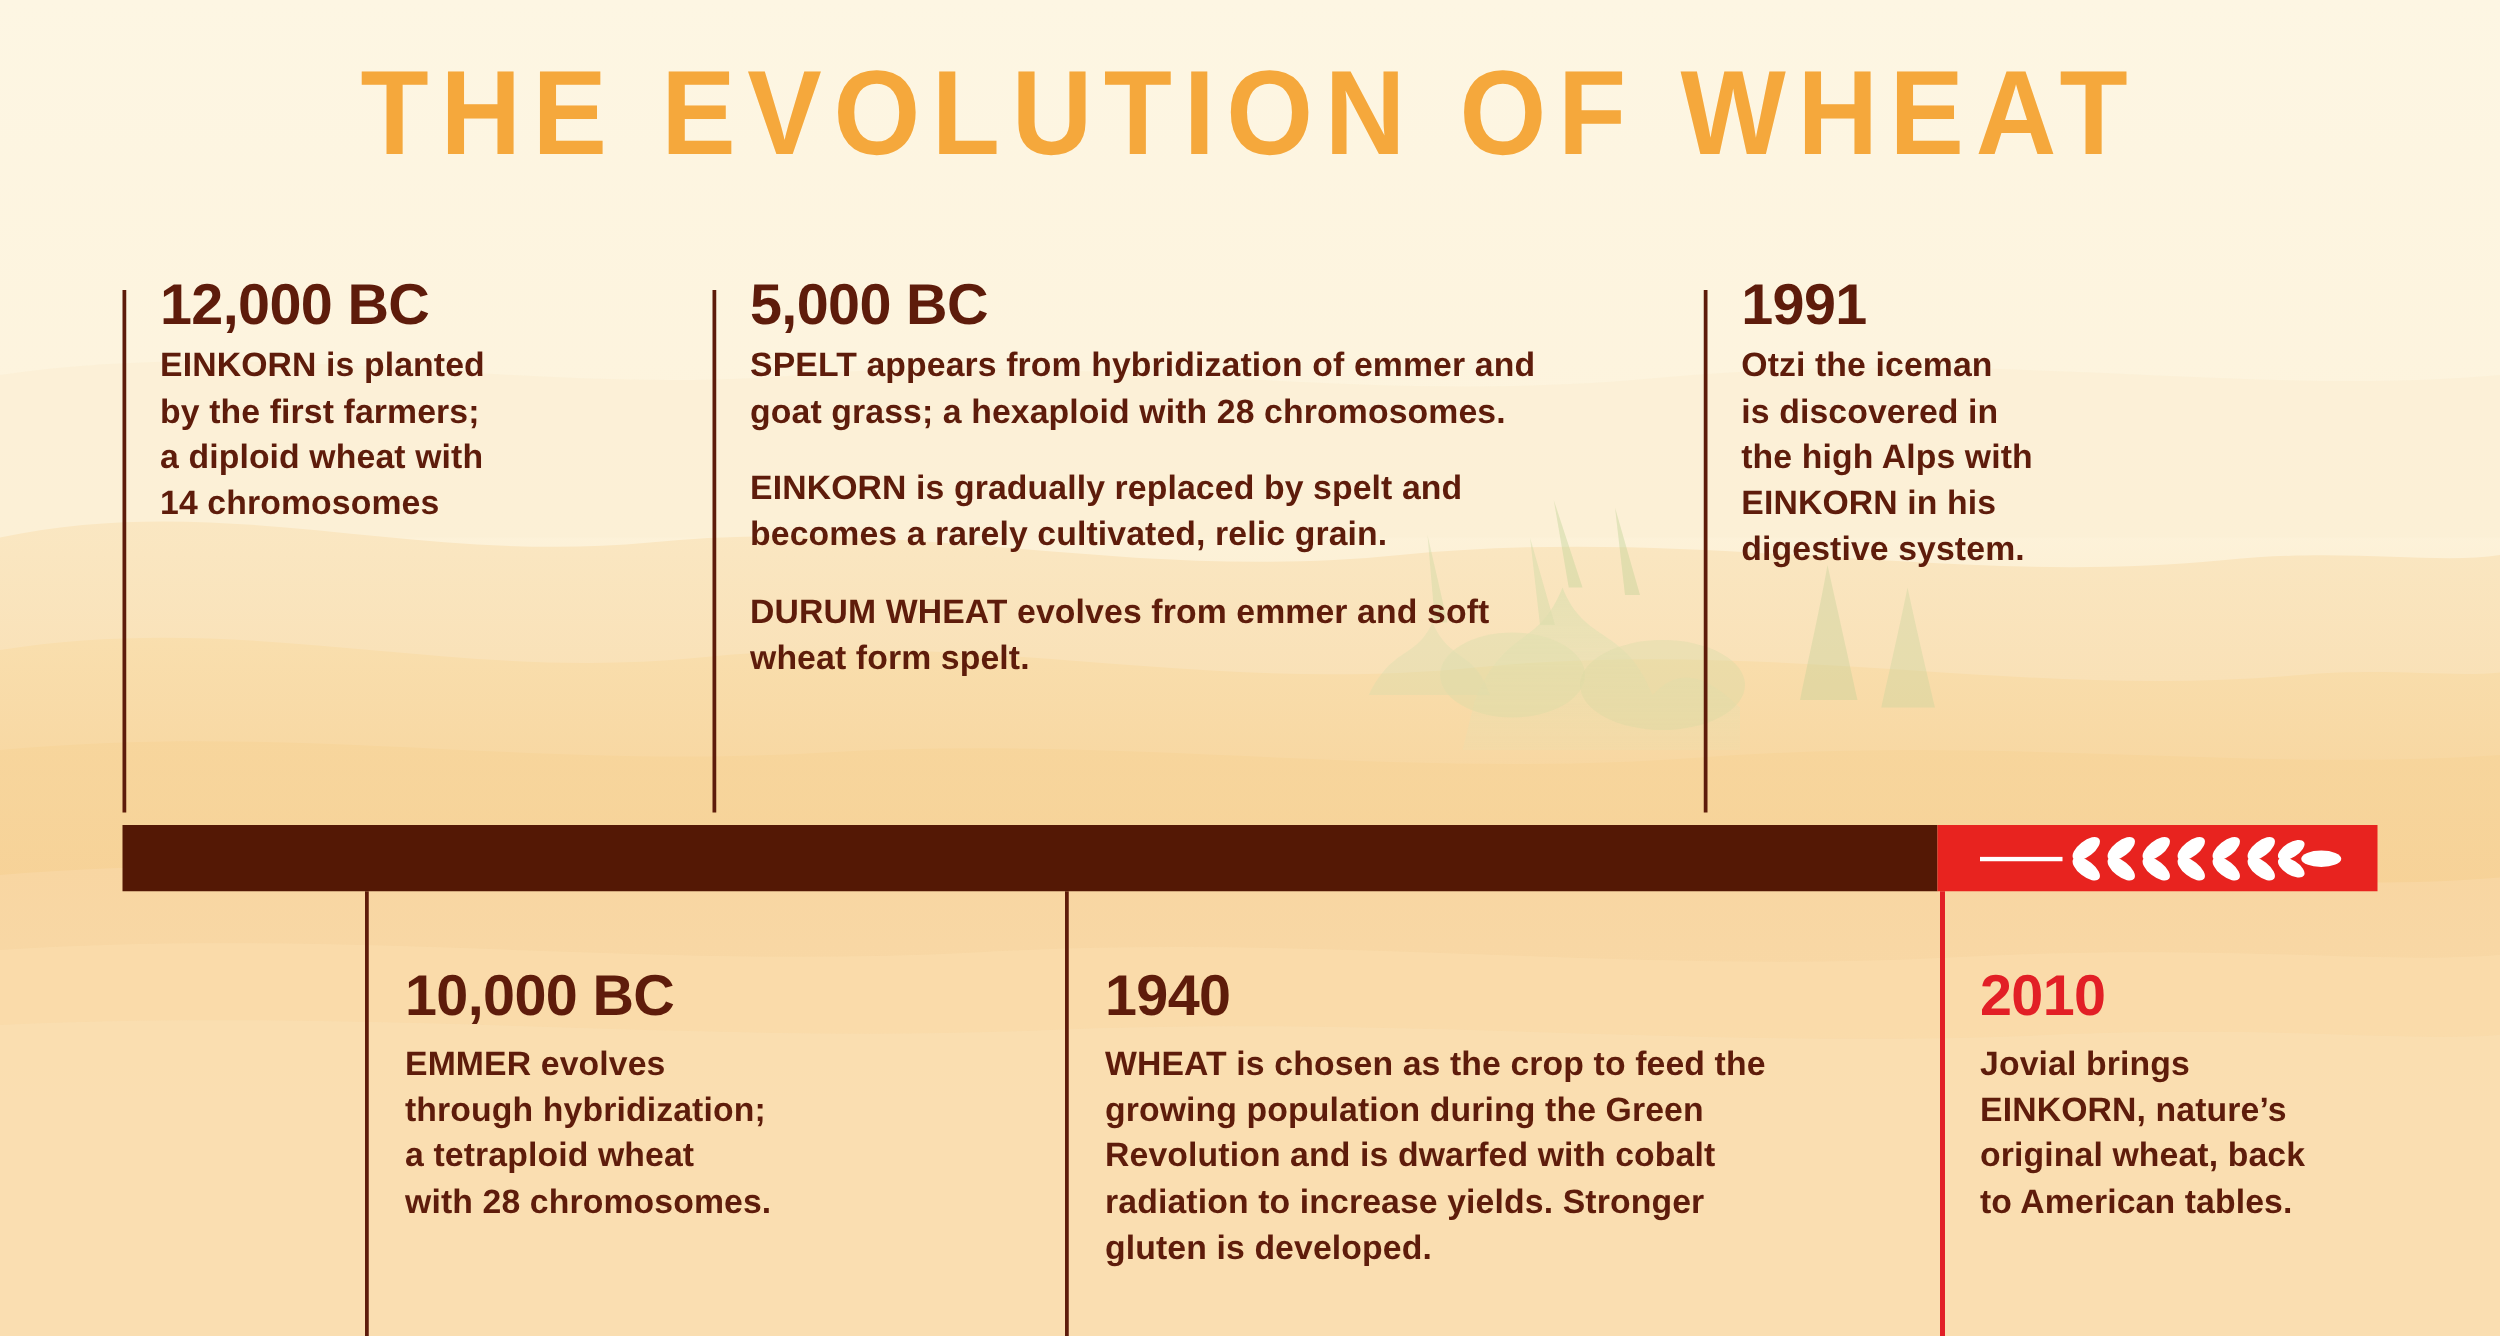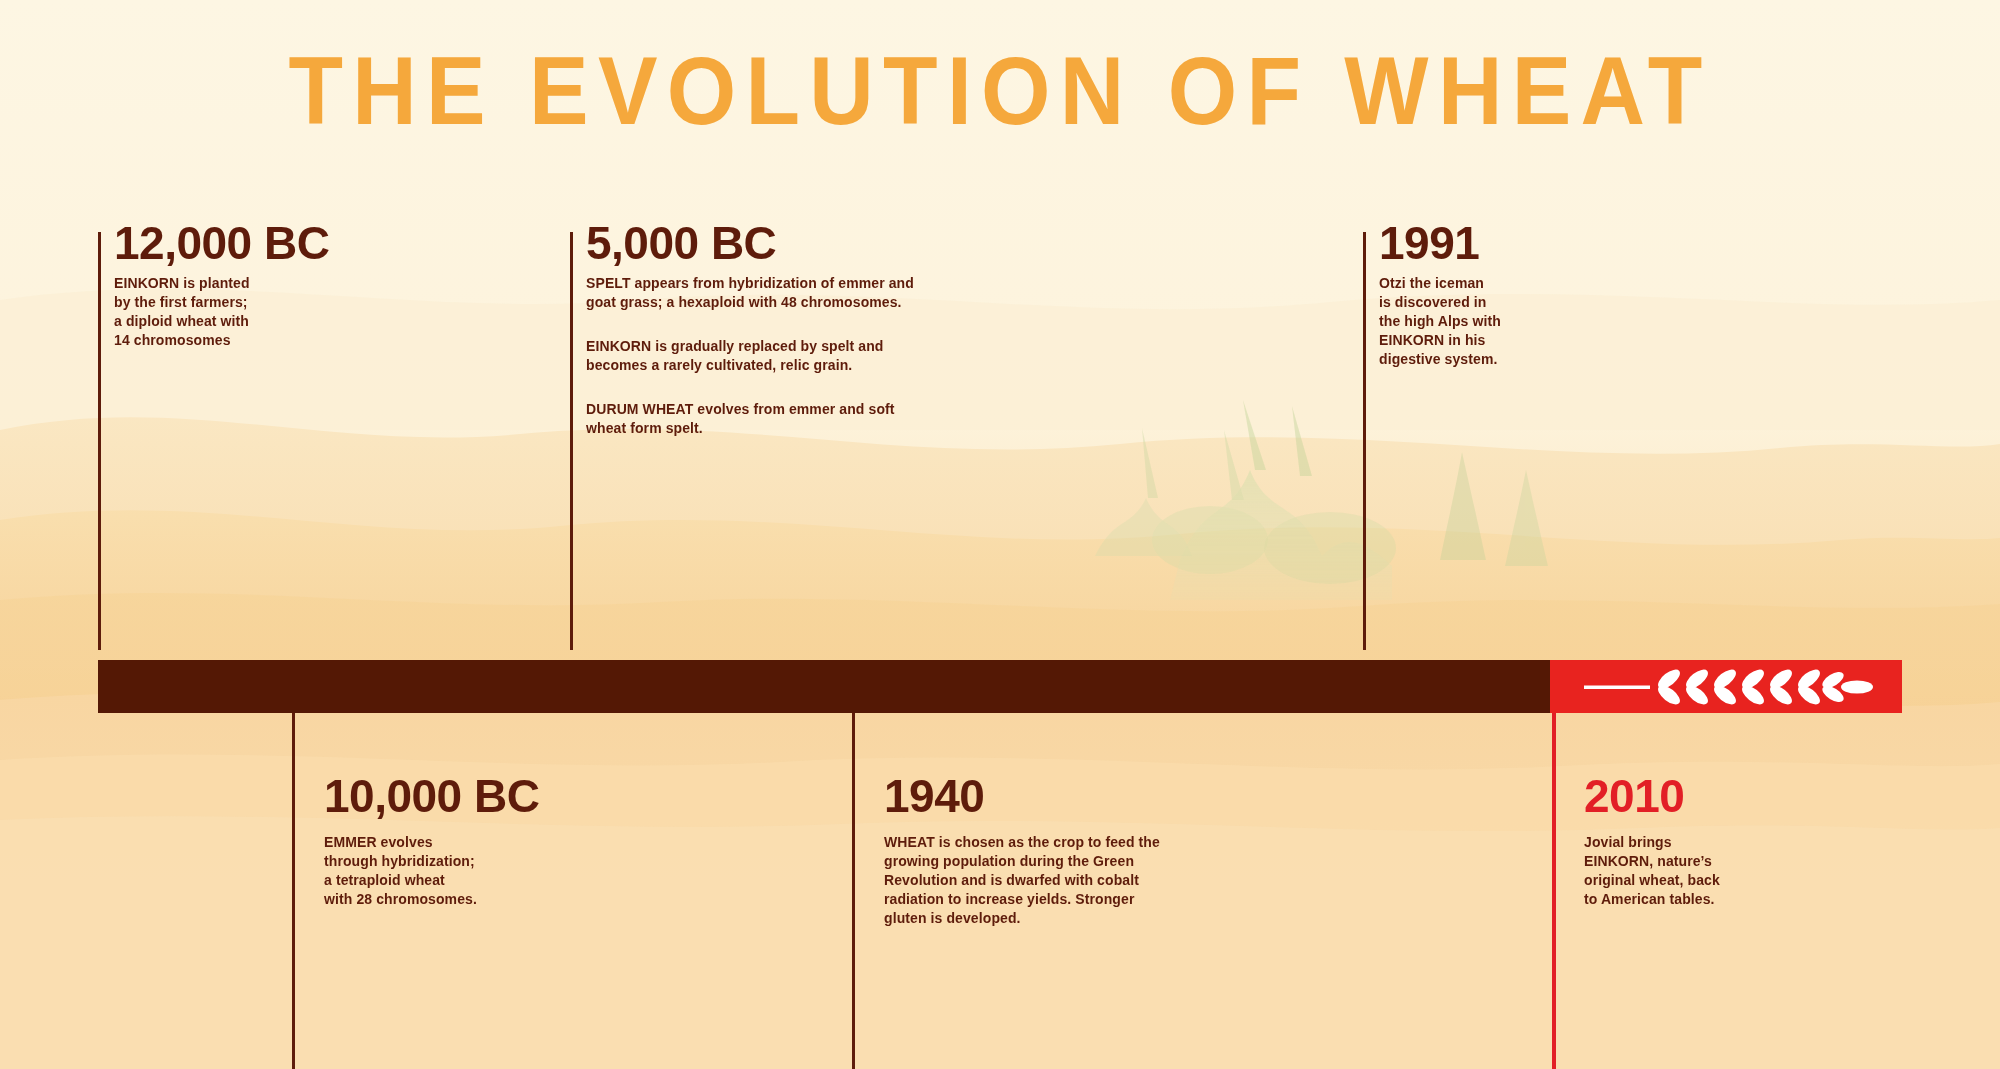--- a/index.html
+++ b/index.html
@@ -30,33 +30,33 @@
     color:#F5A83C;
     font-family:"Liberation Sans", sans-serif;
     transform:scaleX(0.93);
     transform-origin:center;
     white-space:nowrap;
   }
 
   
   .top-row{ position:absolute; left:0; top:200px; width:2000px; height:440px; }
 
-  .col{ position:absolute; top:0; padding-left:16px; }
+  .col{ position:absolute; top:0; padding-left:30px; }
   .col .vline{
     position:absolute; left:0; top:12px; width:3px;
     background:#5E1C0B;
   }
   .year{
     font-size:46px; font-weight:800; color:#5E1C0B;
     letter-spacing:-0.5px; line-height:1;
     margin-bottom:8px;
   }
   .year.red{ color:#E21F26; }
   .para{
-    font-size:14px; font-weight:700; color:#5E1C0B;
+    font-size:27px; font-weight:700; color:#5E1C0B;
     line-height:1.36; letter-spacing:0.1px;
     white-space:pre-line;
   }
   .para + .para{ margin-top:25px; }
 
   
   #col-12000 { left:98px;  width:350px; }
   #col-12000 .vline{ height:418px; }
   #col-5000  { left:570px; width:720px; }
   #col-5000 .vline{ height:418px; }
@@ -167,21 +167,21 @@
       <div class="para">EINKORN is planted
 by the first farmers;
 a diploid wheat with
 14 chromosomes</div>
     </div>
 
     <div class="col" id="col-5000">
       <div class="vline"></div>
       <div class="year">5,000 BC</div>
       <div class="para">SPELT appears from hybridization of emmer and
-goat grass; a hexaploid with 48 chromosomes.</div>
+goat grass; a hexaploid with 28 chromosomes.</div>
       <div class="para">EINKORN is gradually replaced by spelt and
 becomes a rarely cultivated, relic grain.</div>
       <div class="para">DURUM WHEAT evolves from emmer and soft
 wheat form spelt.</div>
     </div>
 
     <div class="col" id="col-1991">
       <div class="vline"></div>
       <div class="year">1991</div>
       <div class="para">Otzi the iceman

